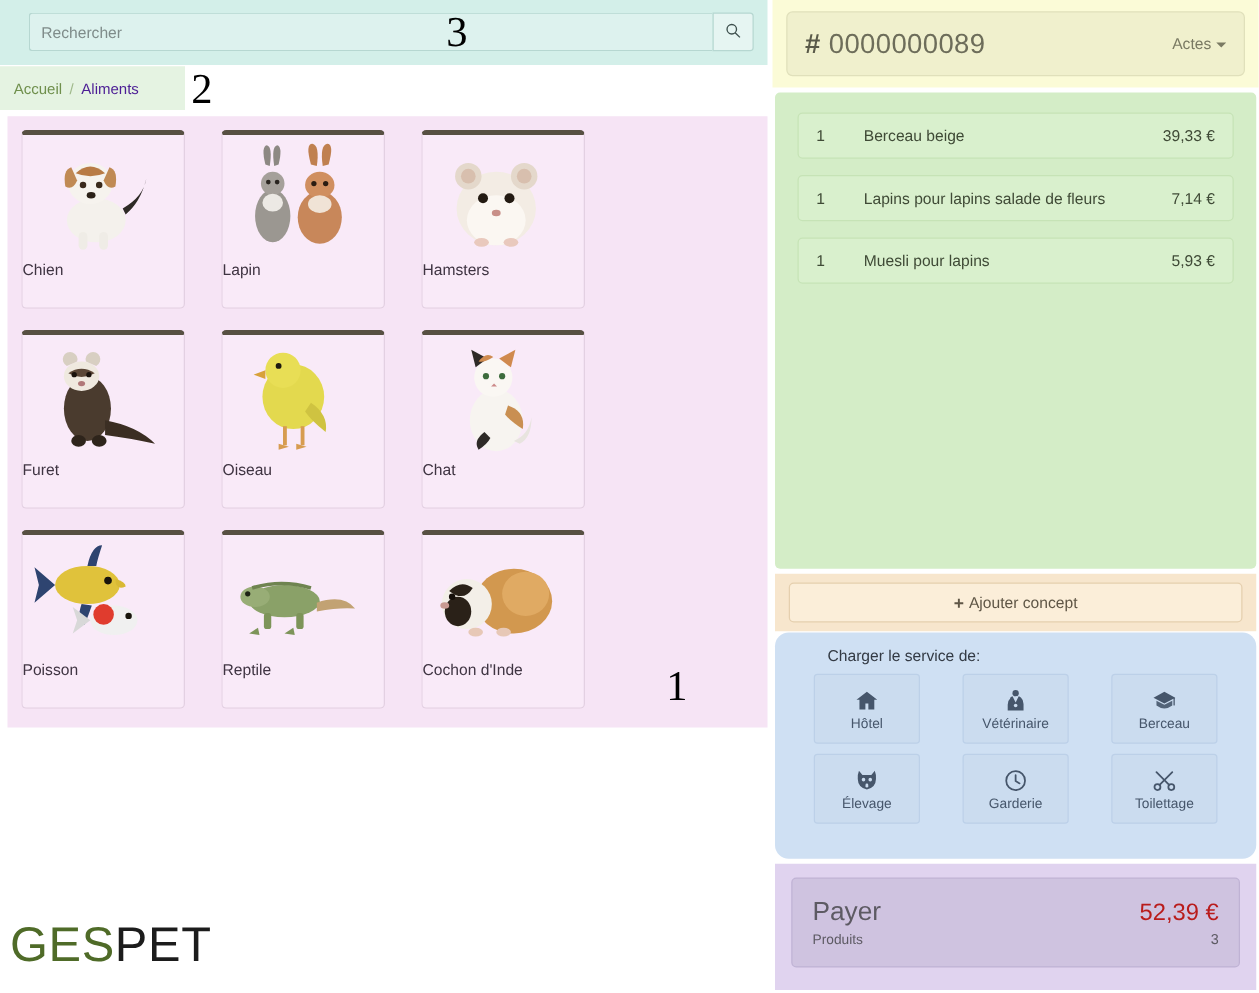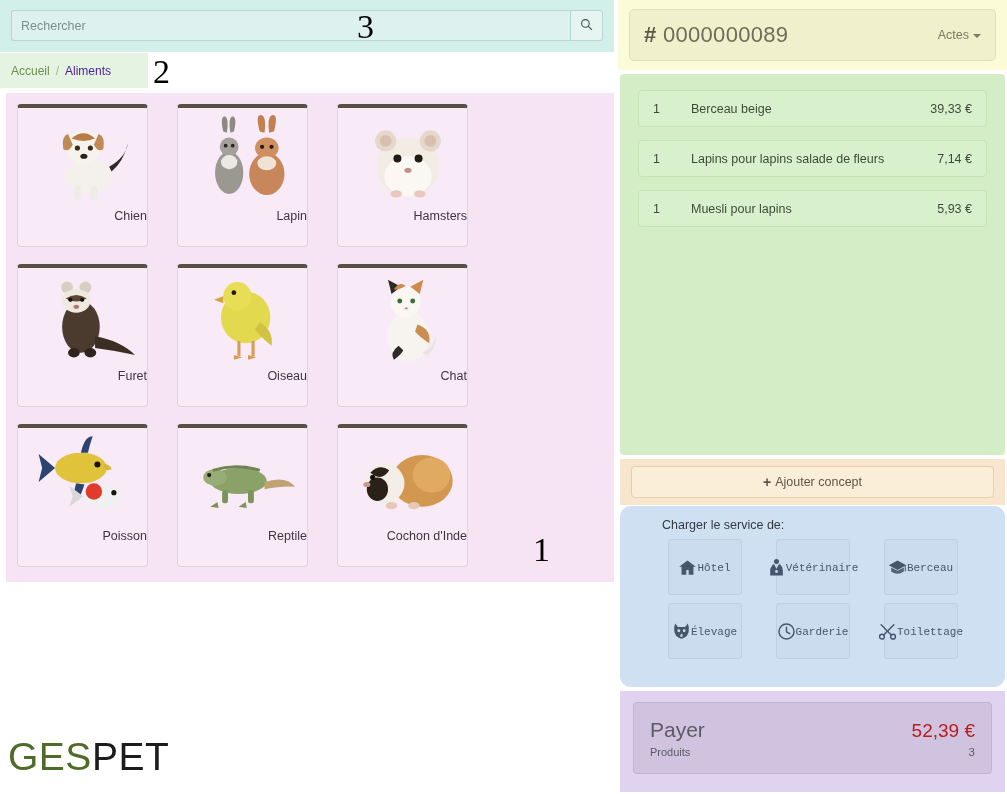--- a/index.html
+++ b/index.html
@@ -23,20 +23,21 @@
   .search-wrap { display: flex; width: 100%; height: 31px; }
   .search-input {
     flex: 1; height: 31px;
     border: 1px solid #b6d7d1; border-right: none;
     border-radius: 3px 0 0 3px;
     background: #ddf2ee;
     font-family: "Liberation Sans", sans-serif;
     font-size: 12.5px; color: #555;
     padding: 0 9px;
     outline: none;
+    margin-left: 12px;
   }
   .search-input::placeholder { color: #7f8c8a; }
   .search-btn {
     width: 33px; height: 31px;
     border: 1px solid #b6d7d1;
     border-radius: 0 3px 3px 0;
     background: #e6f5f2;
     display: flex; align-items: center; justify-content: center;
     cursor: pointer; padding: 0;
   }
@@ -74,21 +75,21 @@
     display: flex; flex-wrap: wrap;
   }
   .tile {
     width: 131px; height: 143px;
     margin: 5px 24px 12px 5px;
     background: #f9eaf8;
     border: 1px solid #e3d0e2;
     border-top: 4px solid #575042;
     border-radius: 4px;
     display: flex; flex-direction: column;
-    align-items: flex-end; justify-content: flex-start;
+    align-items: flex-start; justify-content: flex-start;
     cursor: pointer;
     overflow: hidden;
   }
   .tile-img {
     width: 118px; height: 100px;
     display: flex; align-items: center; justify-content: center;
     overflow: hidden;
   }
   .tile-img svg { width: 100%; height: 100%; }
   .tile-label {
@@ -178,29 +179,28 @@
   .service-panel {
     position: absolute; left: 2px; top: 506px;
     width: 385px; height: 181px;
     background: #cfe0f3;
     padding: 9px 14px;
     border-radius: 11px;
   }
   .service-title { font-size: 12.5px; color: #333a44; margin: 3px 0 7px 28px; }
   .service-grid { display: flex; flex-wrap: wrap; justify-content: center; }
   .svc-btn {
-    width: 74px; height: 56px;
+    width: 85px; height: 56px;
     margin: 0 17px 8px 17px;
     background: #cbdcef;
     border: 1px solid #bcd0e8;
     border-radius: 3px;
-    display: flex; flex-direction: row;
+    display: flex; flex-direction: column;
     align-items: center; justify-content: center;
     cursor: pointer;
-    font-family: Liberation Mono, monospace;
   }
   .svc-ico { height: 22px; display: flex; align-items: center; color: #46566b; }
   .svc-ico svg { width: 19px; height: 19px; fill: #46566b; }
   .svc-label { font-size: 11px; color: #46566b; margin-top: 2px; line-height: 1; }
 
   .pay-panel {
     position: absolute; left: 2px; top: 691px;
     width: 385px; height: 101px;
     background: #e0d3ef;
     padding: 11px 13px;

